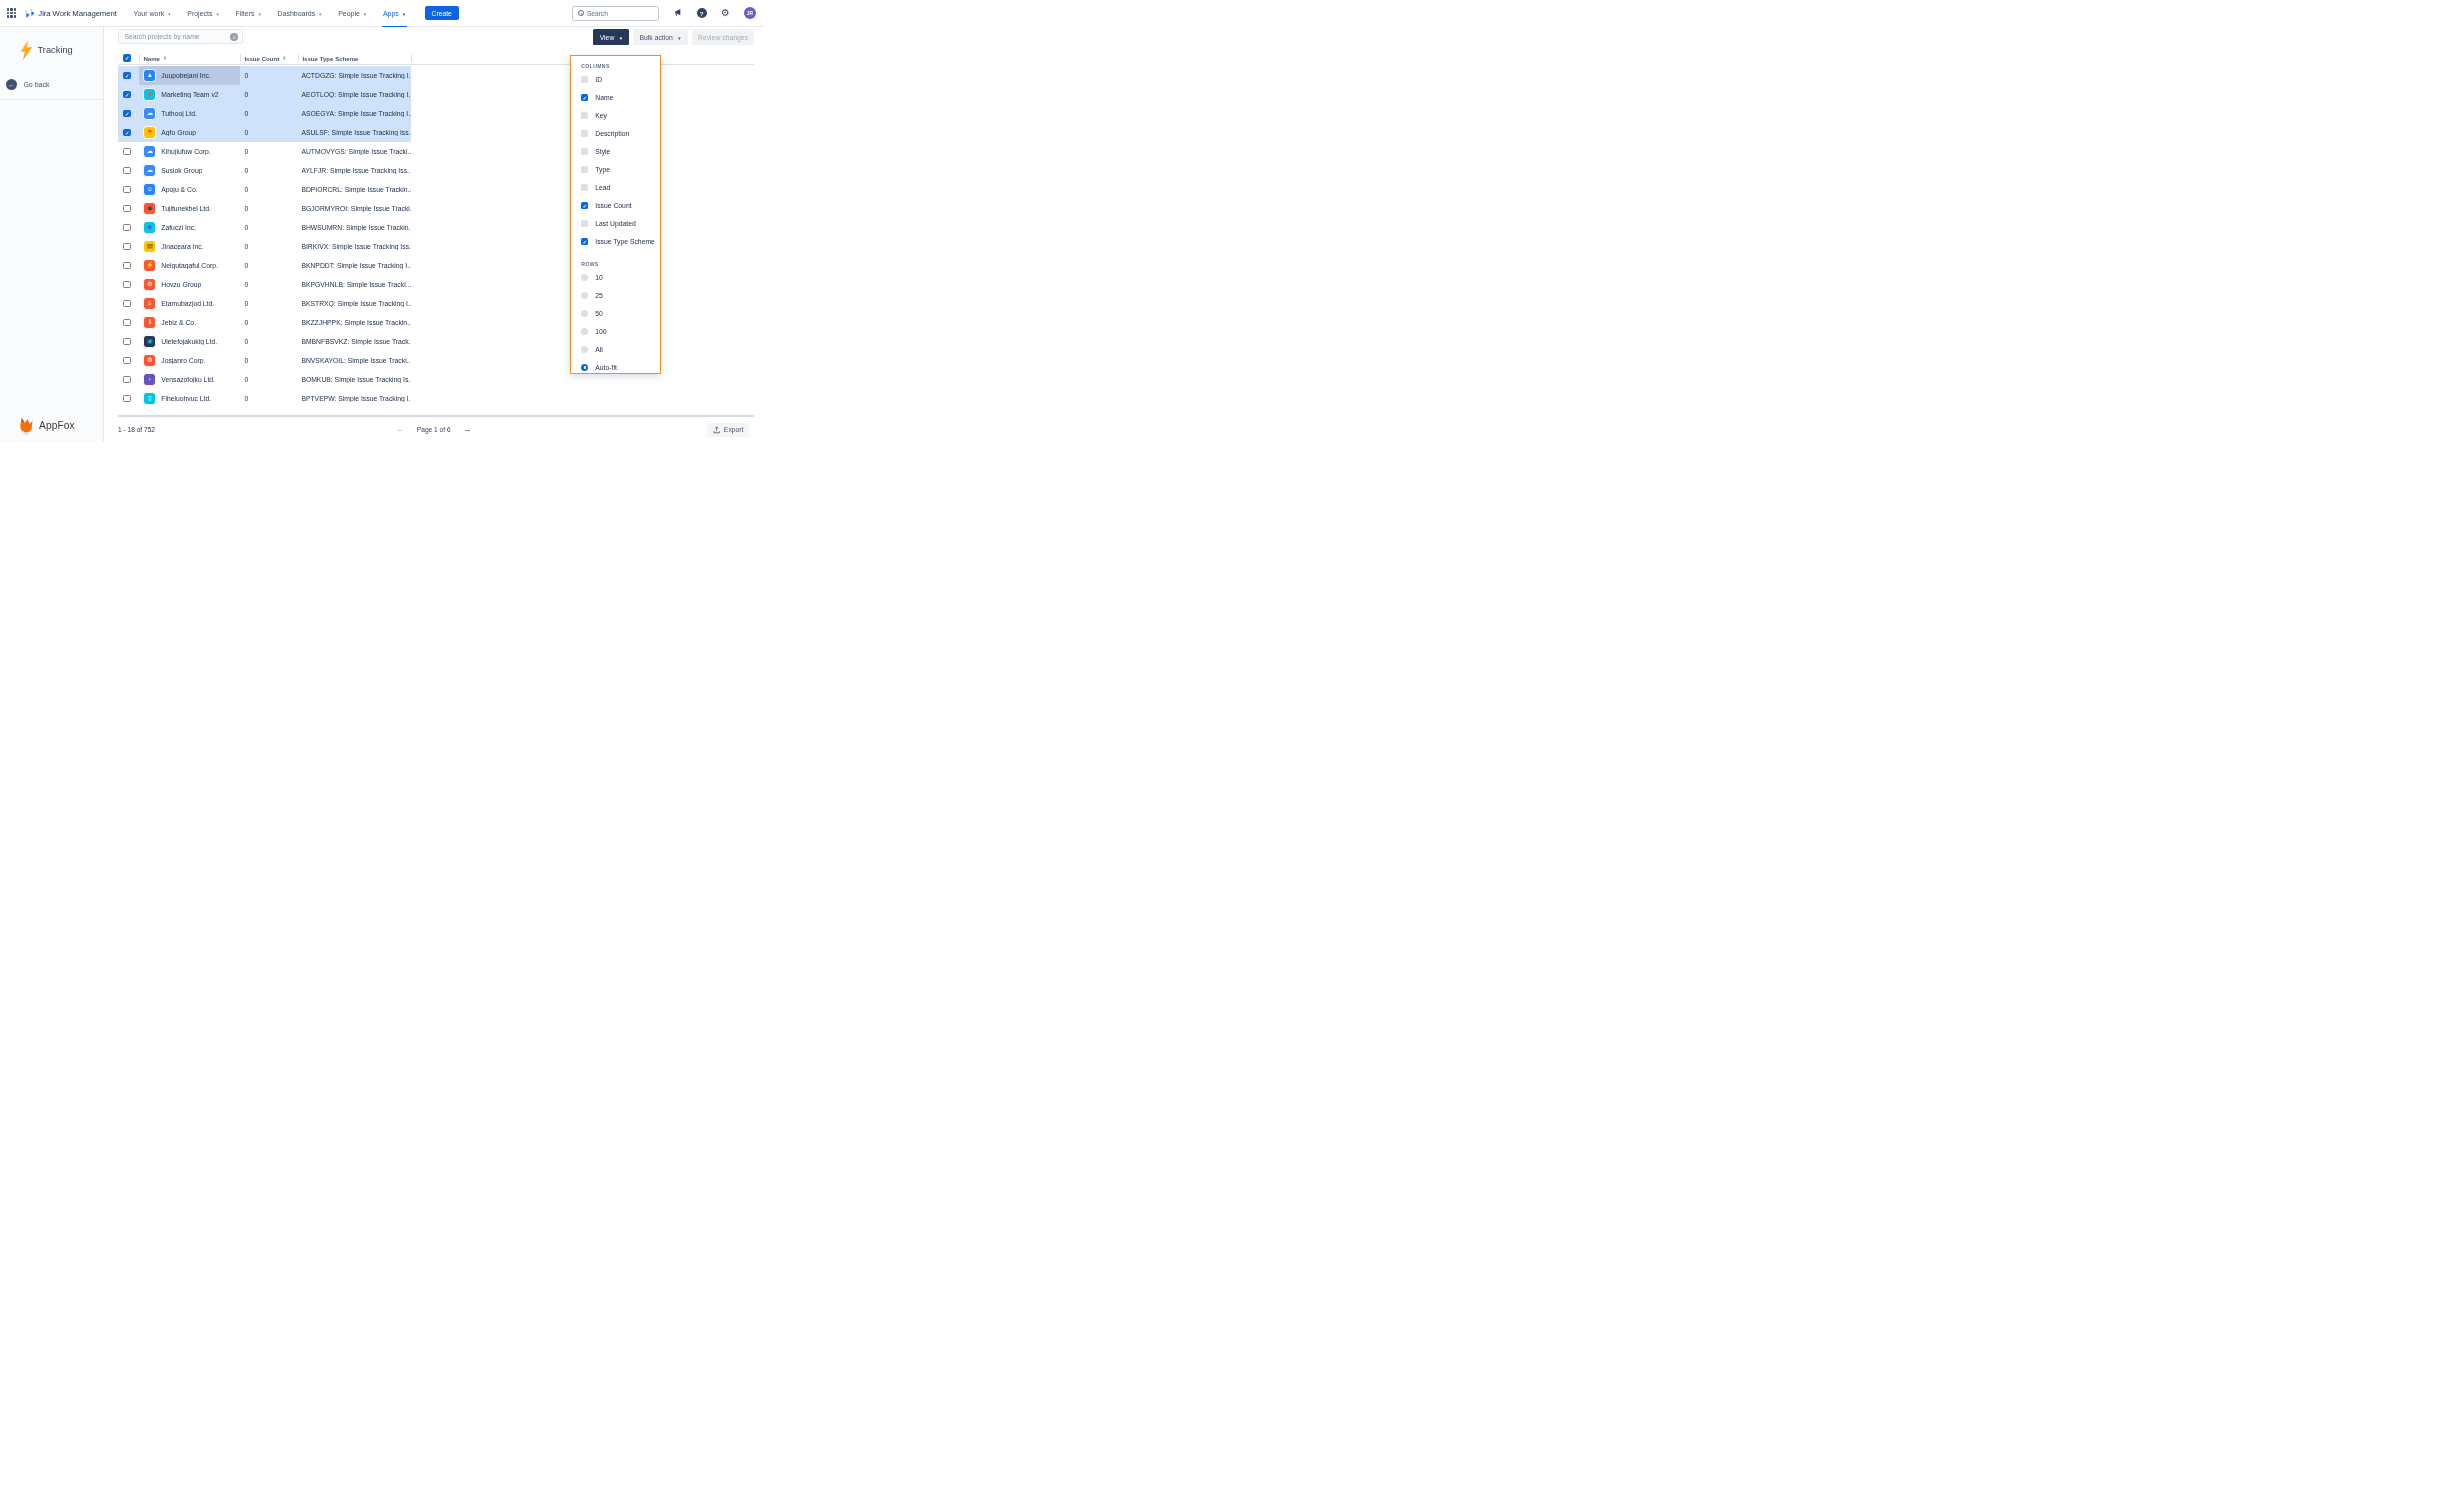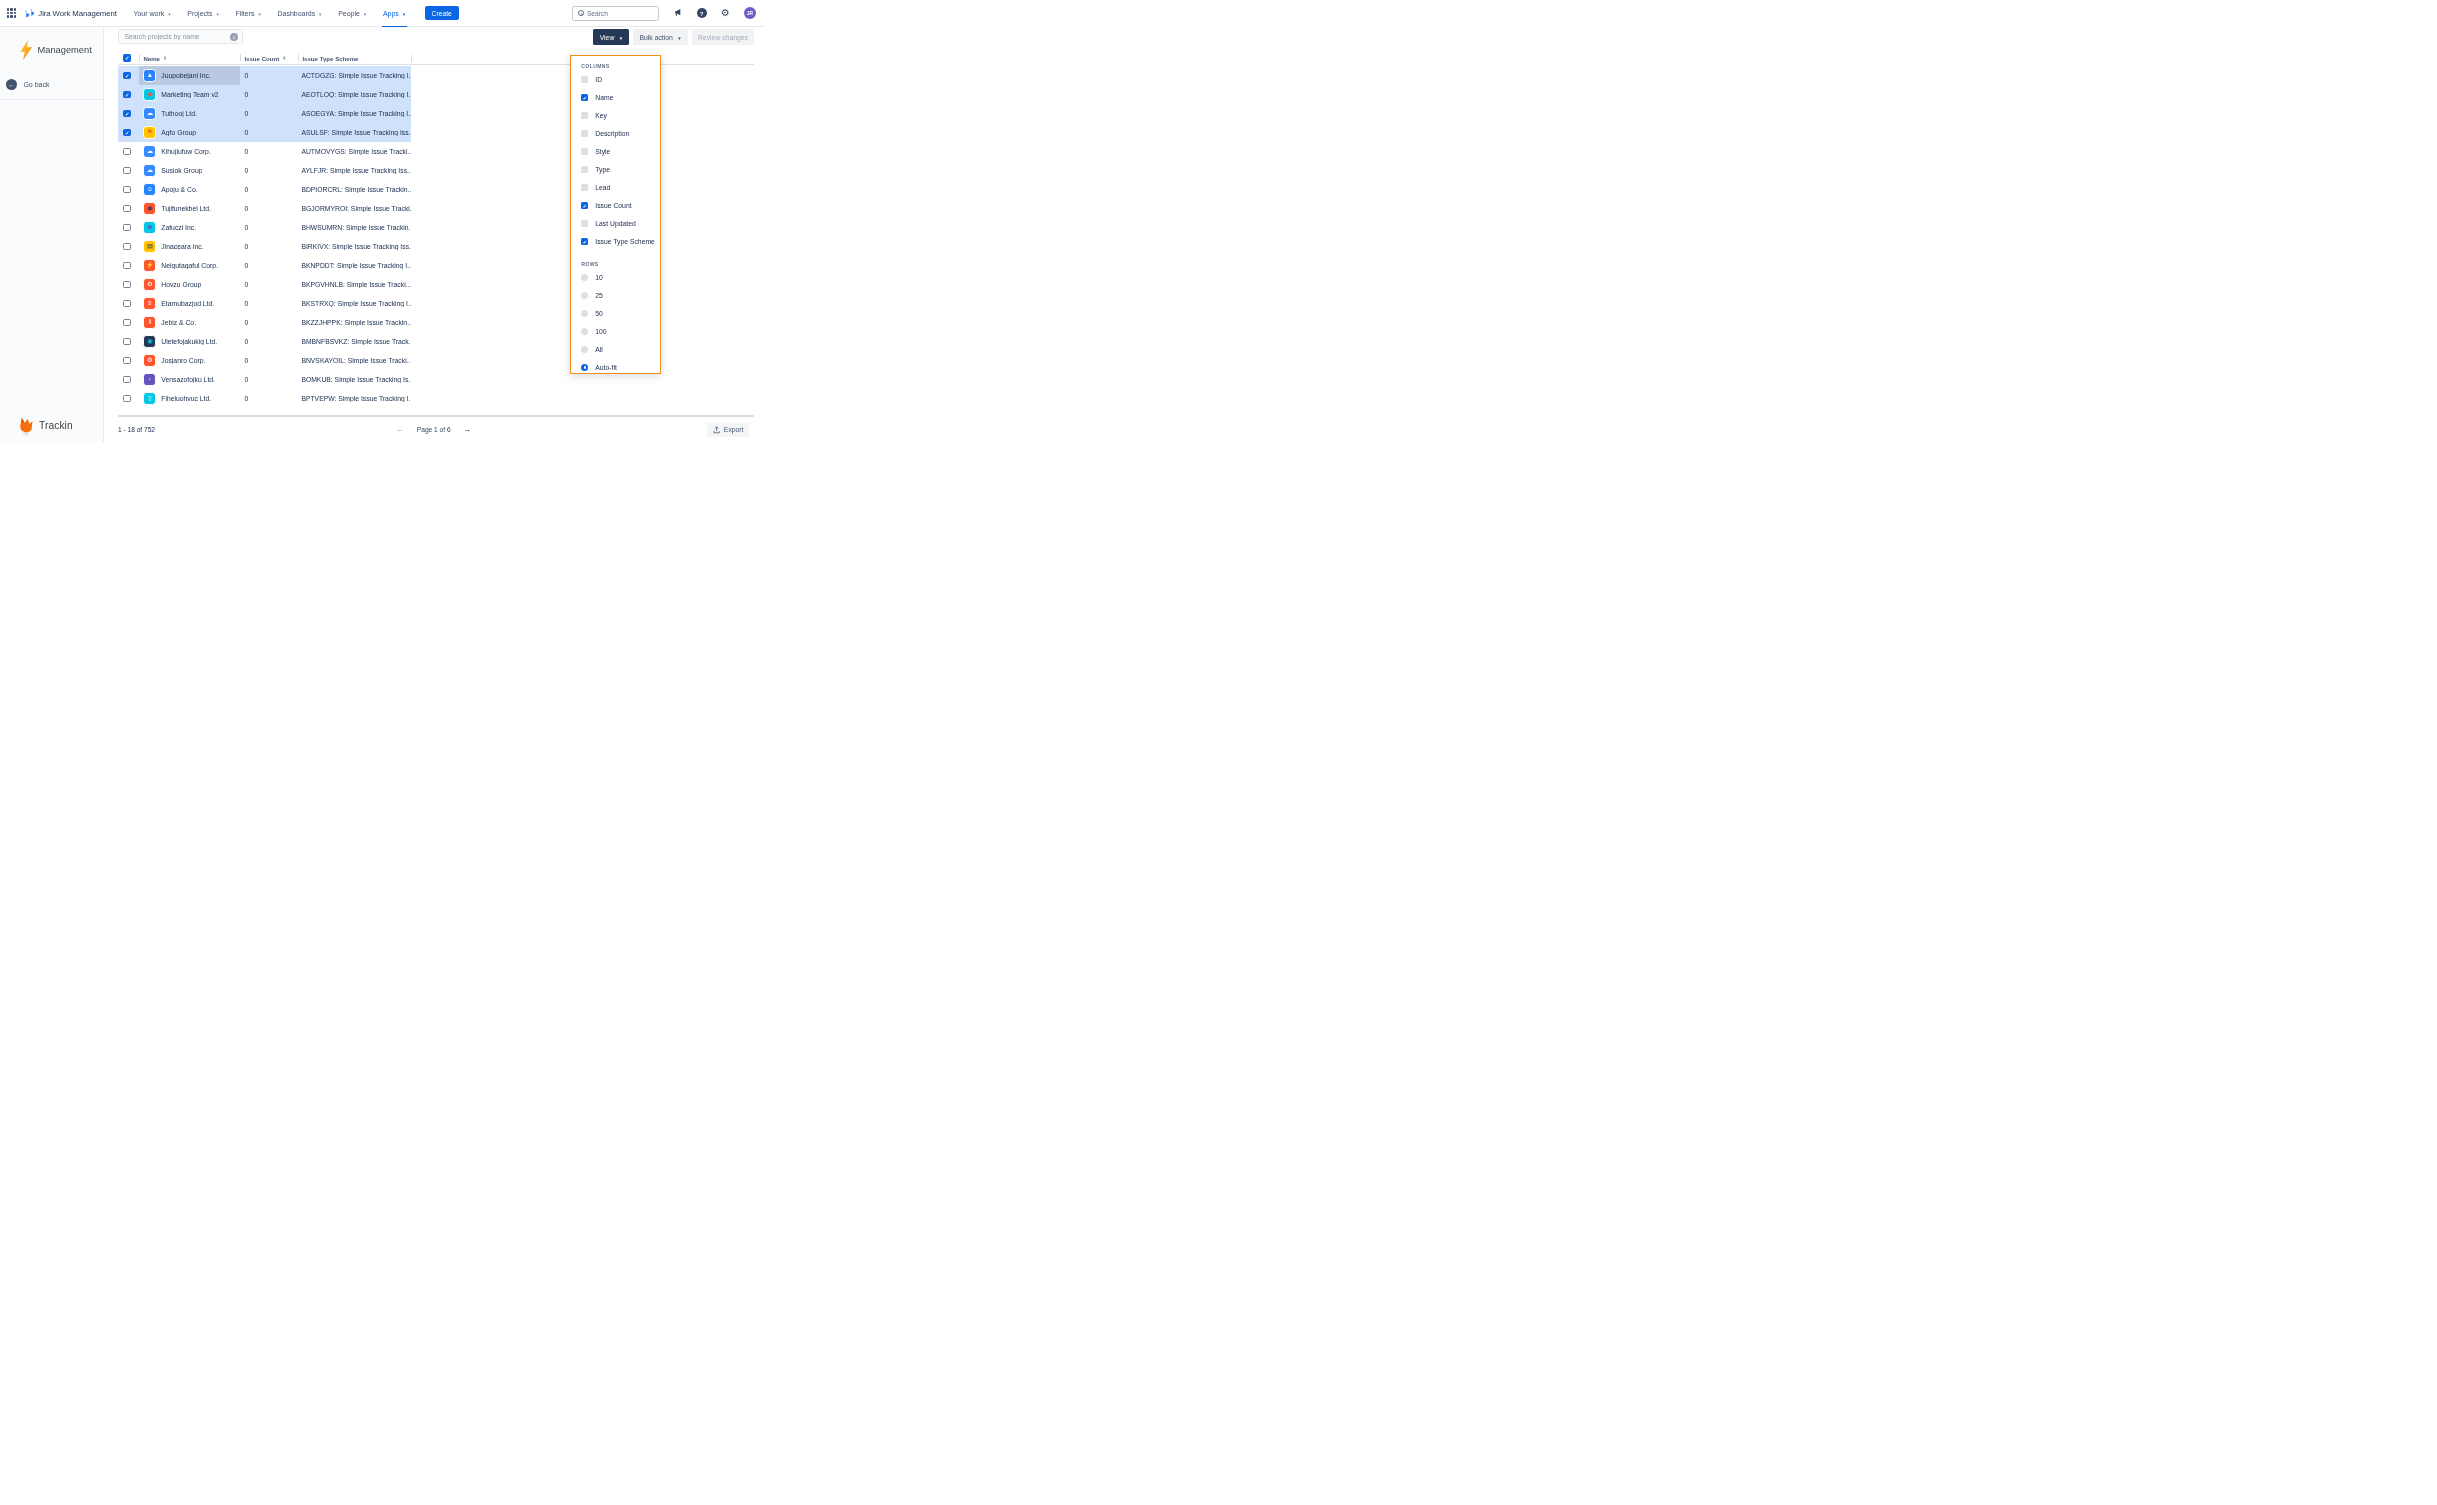--- a/index.html
+++ b/index.html
@@ -194,35 +194,35 @@
   <div class="brand">
     <svg width="14.6" height="20.5" viewBox="0 0 30 42">
       <defs>
           <linearGradient id="bolt" x1="0" y1="0" x2="1" y2="1">
         <stop offset="0" stop-color="#ffc533"></stop>
             <stop offset="1" stop-color="#f79009"></stop>
           </linearGradient>
         </defs>
       <polygon points="19,0 3,24 12,24 8,42 27,15 16,15" fill="url(#bolt)"></polygon>
     </svg>
-    <span class="brand-name">Management</span>
+    <span class="brand-name">Tracking</span>
   </div>
   <div class="go-back">
     <span class="back-circle"></span>
     <span>Go back</span>
   </div>
   <div class="sb-divider"></div>
   <div id="sb-items"></div>
   <div class="sb-footer">
     <svg width="22.4" height="20.5" viewBox="0 0 46 42">
       <path d="M14 4 L20 14 L26 6 L30 16 L36 10 L34 28 Q26 38 16 32 Q8 26 12 14 Z" fill="#f4700f"></path>
       <path d="M16 30 Q22 38 30 31 L26 40 Q20 42 16 36 Z" fill="#e8e8e8"></path>
       <path d="M12 14 L14 4 L19 12 Z" fill="#d95f04"></path>
     </svg>
-    <span class="appfox-name">Trackin</span>
+    <span class="appfox-name">AppFox</span>
   </div>
 </div>
 
 <div class="main">
   <div class="proj-search">
     <input placeholder="Search projects by name" style="">
     <span class="clear-ico"></span>
   </div>
   <div class="top-buttons">
     <button class="btn btn-view">

